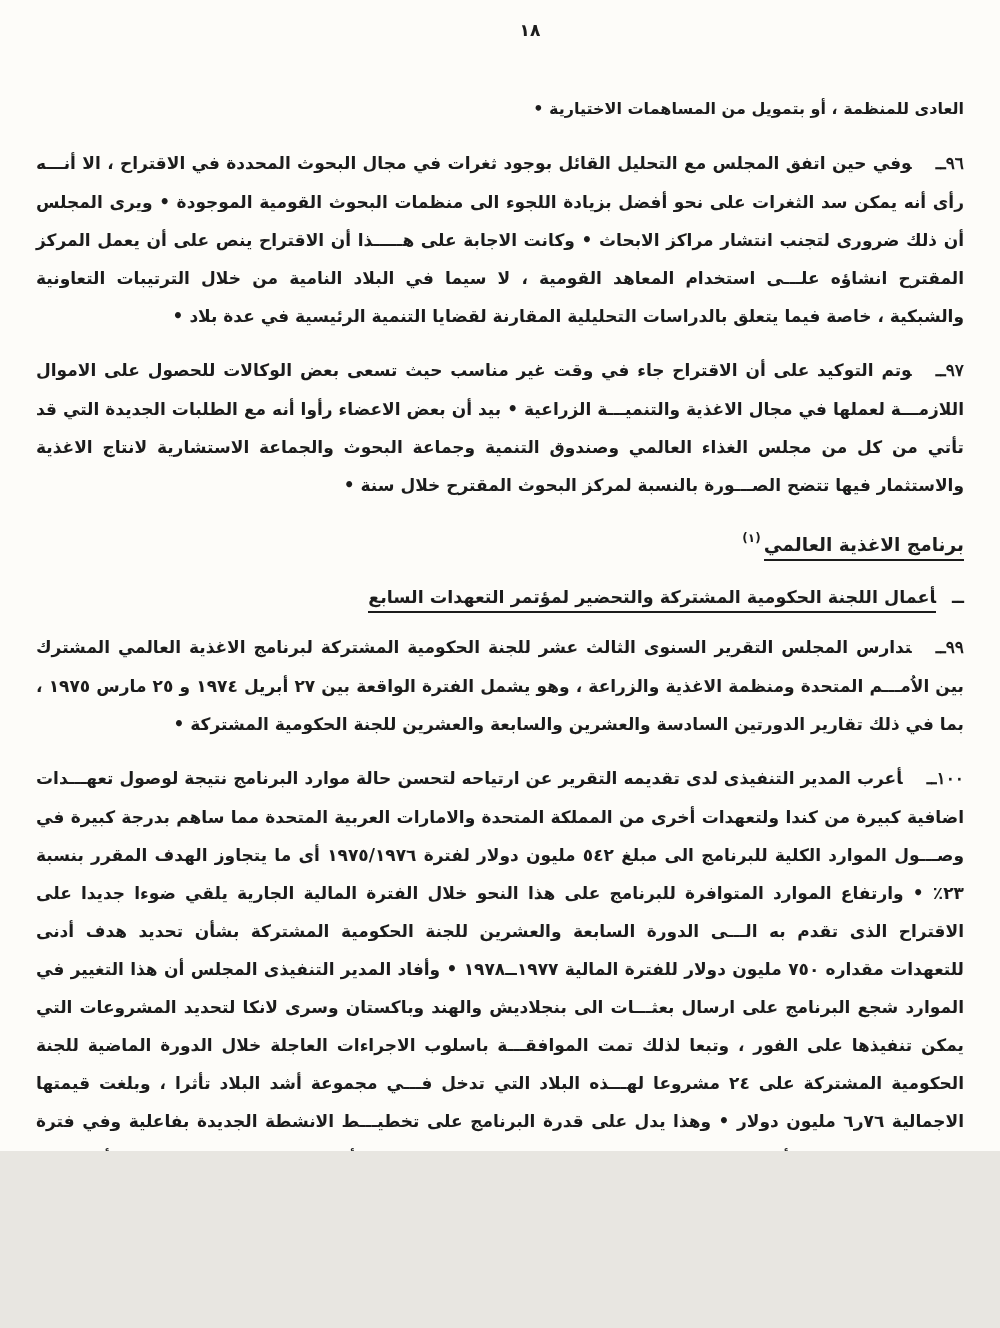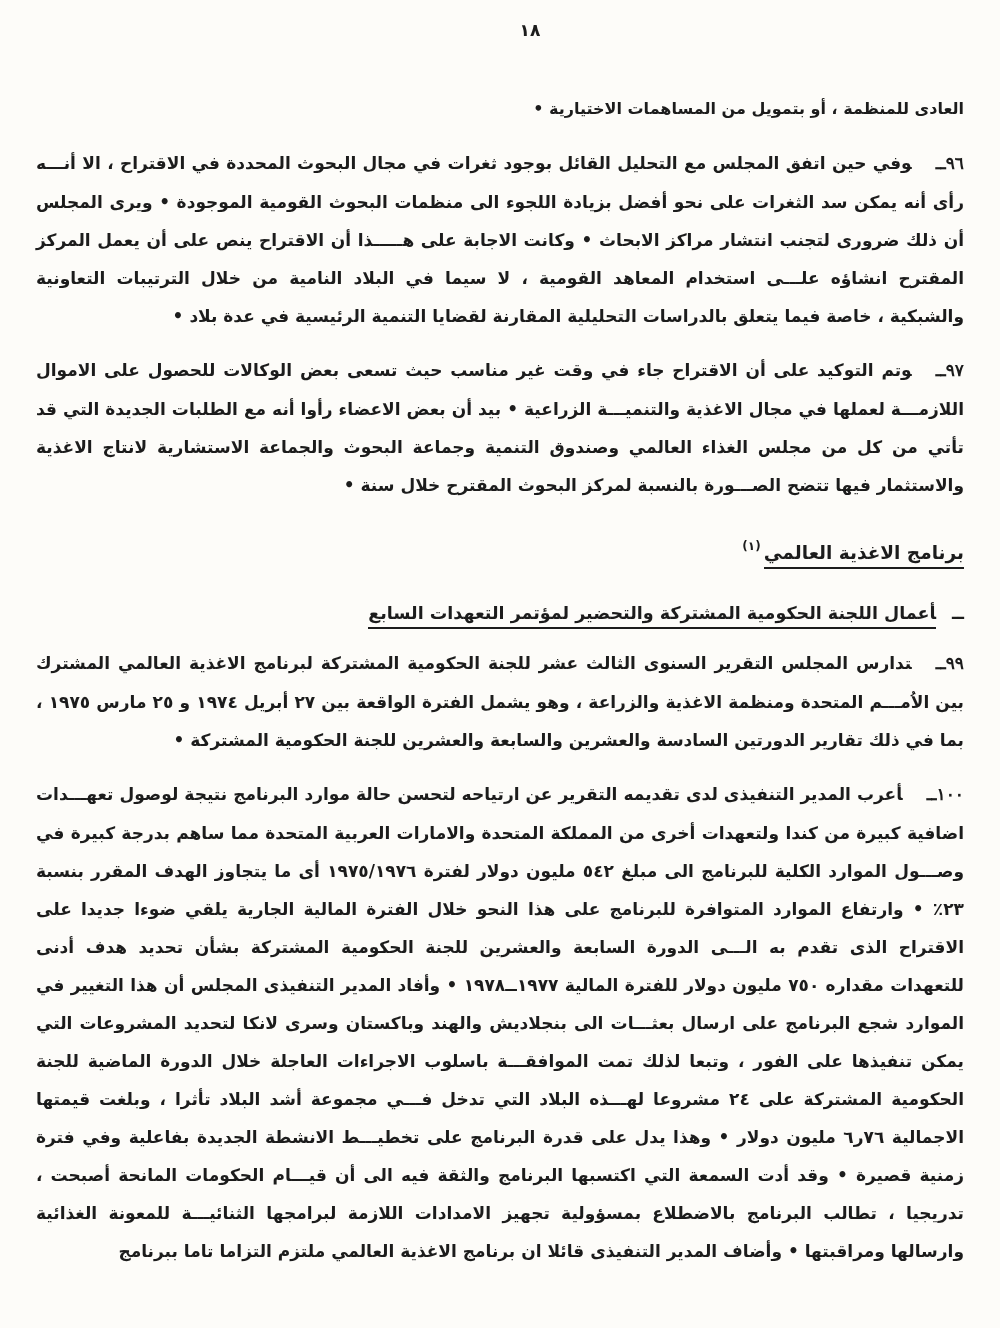--- a/index.html
+++ b/index.html
@@ -1,19 +1,19 @@
 <!DOCTYPE html>
 <html lang="ar" dir="rtl" style="--paper: #fdfcf9; --ink: #1c1c1c;"><head>
 <meta charset="utf-8">
 <style>
   html,body { margin:0; padding:0; }
   body { background:#e8e6e1; }
   .page {
     position:relative;
-    width:1000px; height:1328px;
+    width:1000px; height:1151px;
     margin:0 auto;
     background:var(--paper,#fdfcf9);
     color:var(--ink,#1c1c1c);
     font-family:"DejaVu Sans", sans-serif;
     font-weight:700;
     direction:rtl;
     box-sizing:border-box;
     padding:20px 36px 0 36px;
     overflow:hidden;
   }
@@ -32,21 +32,21 @@
   .para {
     margin:16px 0 0 0;
     font-size:17px;
     line-height:38px;
     text-align:justify;
   }
   .para-num { margin-left:24px; white-space:nowrap;font-family:Liberation Serif, serif; }
   .section-heading {
     margin:28px 0 0 0;
     font-size:18.5px;
-    line-height:42px;
+    line-height:26px;
     text-align:right;
   }
   .u { border-bottom:2px solid var(--ink,#1c1c1c); padding-bottom:4px; }
   .fref {
     font-size:12px;
     position:relative; top:-9px;
     margin-right:3px;
     border:none;
   }
   .subsection {

